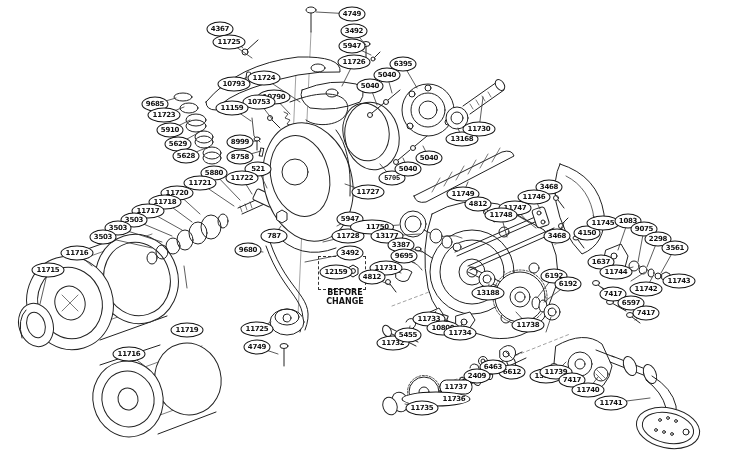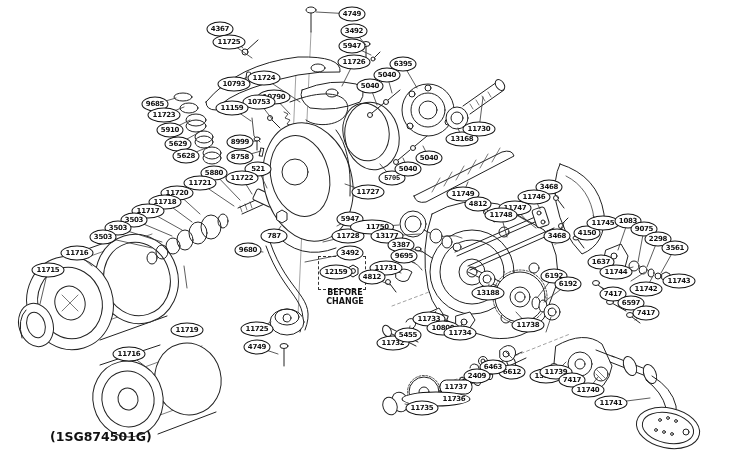--- a/index.html
+++ b/index.html
@@ -509,14 +509,13 @@
       <div class="plabel wide" style="left: 429px; top: 319px;">11733</div>
       <div class="plabel wide" style="left: 443px; top: 328px;">10800</div>
       <div class="plabel wide" style="left: 460px; top: 333px;">11734</div>
       <div class="plabel" style="left: 477px; top: 376px;">2409</div>
       <div class="plabel wide" style="left: 456px; top: 387px; border-radius: 7px;">11737</div>
       <div class="plabel wide" style="left: 436px; top: 399px; padding-left: 36px;">11736</div>
       <div class="plabel wide" style="left: 422px; top: 408px;">11735</div>
       <div class="plabel wide" style="left: 129px; top: 354px;">11716</div>
     </div>
 
-  <div id="code">(1SG874501G)</div>
 </div>
 
 </body></html>

